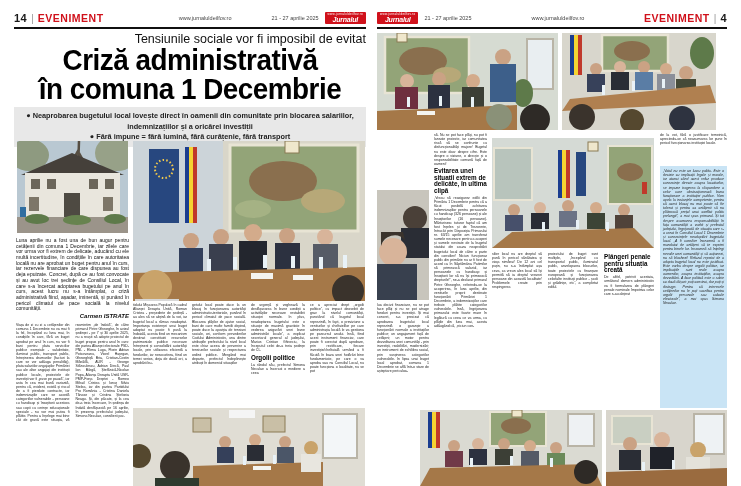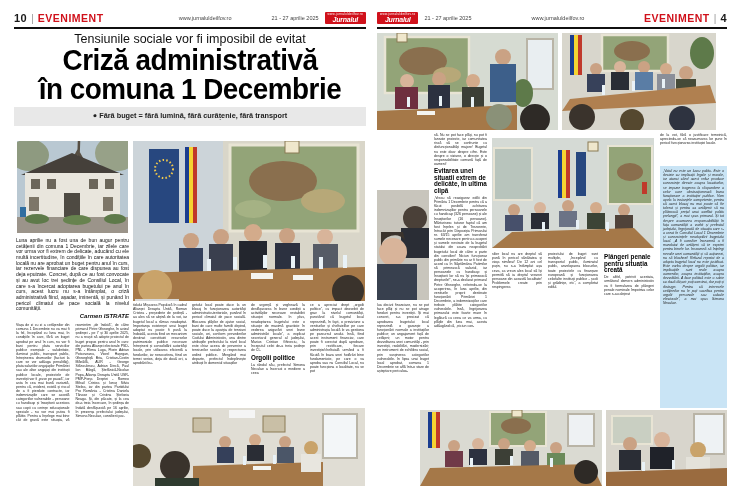--- a/index.html
+++ b/index.html
@@ -10,38 +10,38 @@
   .rule{position:absolute;height:2px;background:#101010;}
   .pagenum{font-weight:bold;font-size:11px;letter-spacing:.5px;}
   .section{font-weight:bold;color:#d0111b;font-size:10.5px;letter-spacing:.5px;}
   .bar{color:#999;margin:0 4px;font-weight:normal;}
   .url{font-size:5.5px;color:#444;}
   .date{font-size:5.5px;color:#444;}
   .logo{background:#d0111b;color:#fff;border-radius:1px;padding:1px 3px;line-height:1;display:inline-block;text-align:center;}
   .logo .l1{font-size:3px;display:block;letter-spacing:.3px;}
   .logo .l2{font-size:7px;font-weight:bold;font-style:italic;display:block;letter-spacing:-.2px;}
   
-  .kicker{position:absolute;left:14px;width:352px;text-align:center;font-size:12.5px;color:#111;}
+  .kicker{position:absolute;left:14px;width:352px;text-align:right;font-size:12.5px;color:#111;}
   .headline{position:absolute;left:14px;width:352px;text-align:center;font-weight:bold;font-size:29px;line-height:1.0;letter-spacing:-.5px;color:#000;transform:scaleX(.96);}
   .bullets{position:absolute;left:14px;width:352px;background:#e8e8e8;text-align:center;font-size:7.3px;font-weight:bold;color:#222;line-height:1.45;padding:4px 10px;box-sizing:border-box;}
   
   .bodytxt{font-size:3.5px;line-height:1.18;text-align:justify;color:#222;overflow:hidden;}
   .lead{font-size:5px;line-height:1.14;text-align:justify;color:#111;overflow:hidden;}
   .byline{font-size:6px;font-weight:bold;font-style:italic;text-align:right;color:#111;}
   .subhead{font-size:6.3px;line-height:1.05;font-weight:bold;color:#000;margin:2px 0 1.5px 0;text-align:left;}
   .quotebox{background:#c9e4f5;padding:3px;font-style:italic;}
   .photo{position:absolute;overflow:hidden;background:#ccc;}
   .photo svg{display:block;width:100%;height:100%;}
   .cols2{column-count:2;column-gap:6px;}
 </style>
 </head>
 <body>
 
 <div class="pghead" style="left:14px;width:352px;">
-  <span class="pagenum">10</span>
+  <span class="pagenum">14</span>
   <span class="bar">|</span>
   <span class="section">EVENIMENT</span>
   <span style="flex:1"></span>
   <span class="url" style="margin-right:40px;">www.jurnaluldeilfov.ro</span>
   <span class="date" style="margin-right:6px;">21 - 27 aprilie 2025</span>
   <span class="logo">
     <span class="l1">www.jurnaluldeilfov.ro</span>
     <span class="l2">Jurnalul</span>
   </span>
 </div>
@@ -58,21 +58,22 @@
   <span class="section">EVENIMENT</span>
   <span class="bar">|</span>
   <span class="pagenum">4</span>
 </div>
 <div class="rule" style="left:377px;top:27px;width:350px;"></div>
 
 <div class="kicker" style="top:32px;">Tensiunile sociale vor fi imposibil de evitat</div>
 <div class="headline" style="top:46px;">Criză administrativă</div>
 <div class="headline" style="top:75px;">în comuna 1 Decembrie</div>
 <div class="bullets" style="top:107px;">
-  <div>● Fără buget = fără lumină, fără curățenie, fără transport</div>
+  <div>● Neaprobarea bugetului local lovește direct în oamenii din comunitate prin blocarea salariilor, indemnizațiilor și a oricărei investiții</div>
+  <div>● Fără impune = fără lumină, fără curățenie, fără transport</div>
 </div>
 
 <div class="photo" style="left:17px;top:141px;width:111px;height:92px;">
   <svg viewBox="0 0 111 92" preserveAspectRatio="none">
     <rect width="111" height="92" fill="#b9c8d2"></rect>
     <ellipse cx="12" cy="14" rx="20" ry="16" fill="#8e9a80"></ellipse>
     <ellipse cx="100" cy="12" rx="22" ry="18" fill="#97a188"></ellipse>
     <path d="M62 0 L60 60 M62 8 L50 30 M62 12 L74 34" stroke="#564e42" stroke-width="2.5" fill="none"></path>
     <polygon points="4,34 55,12 107,34" fill="#45403a"></polygon>
     <rect x="8" y="32" width="95" height="44" fill="#e9e6dd"></rect>

